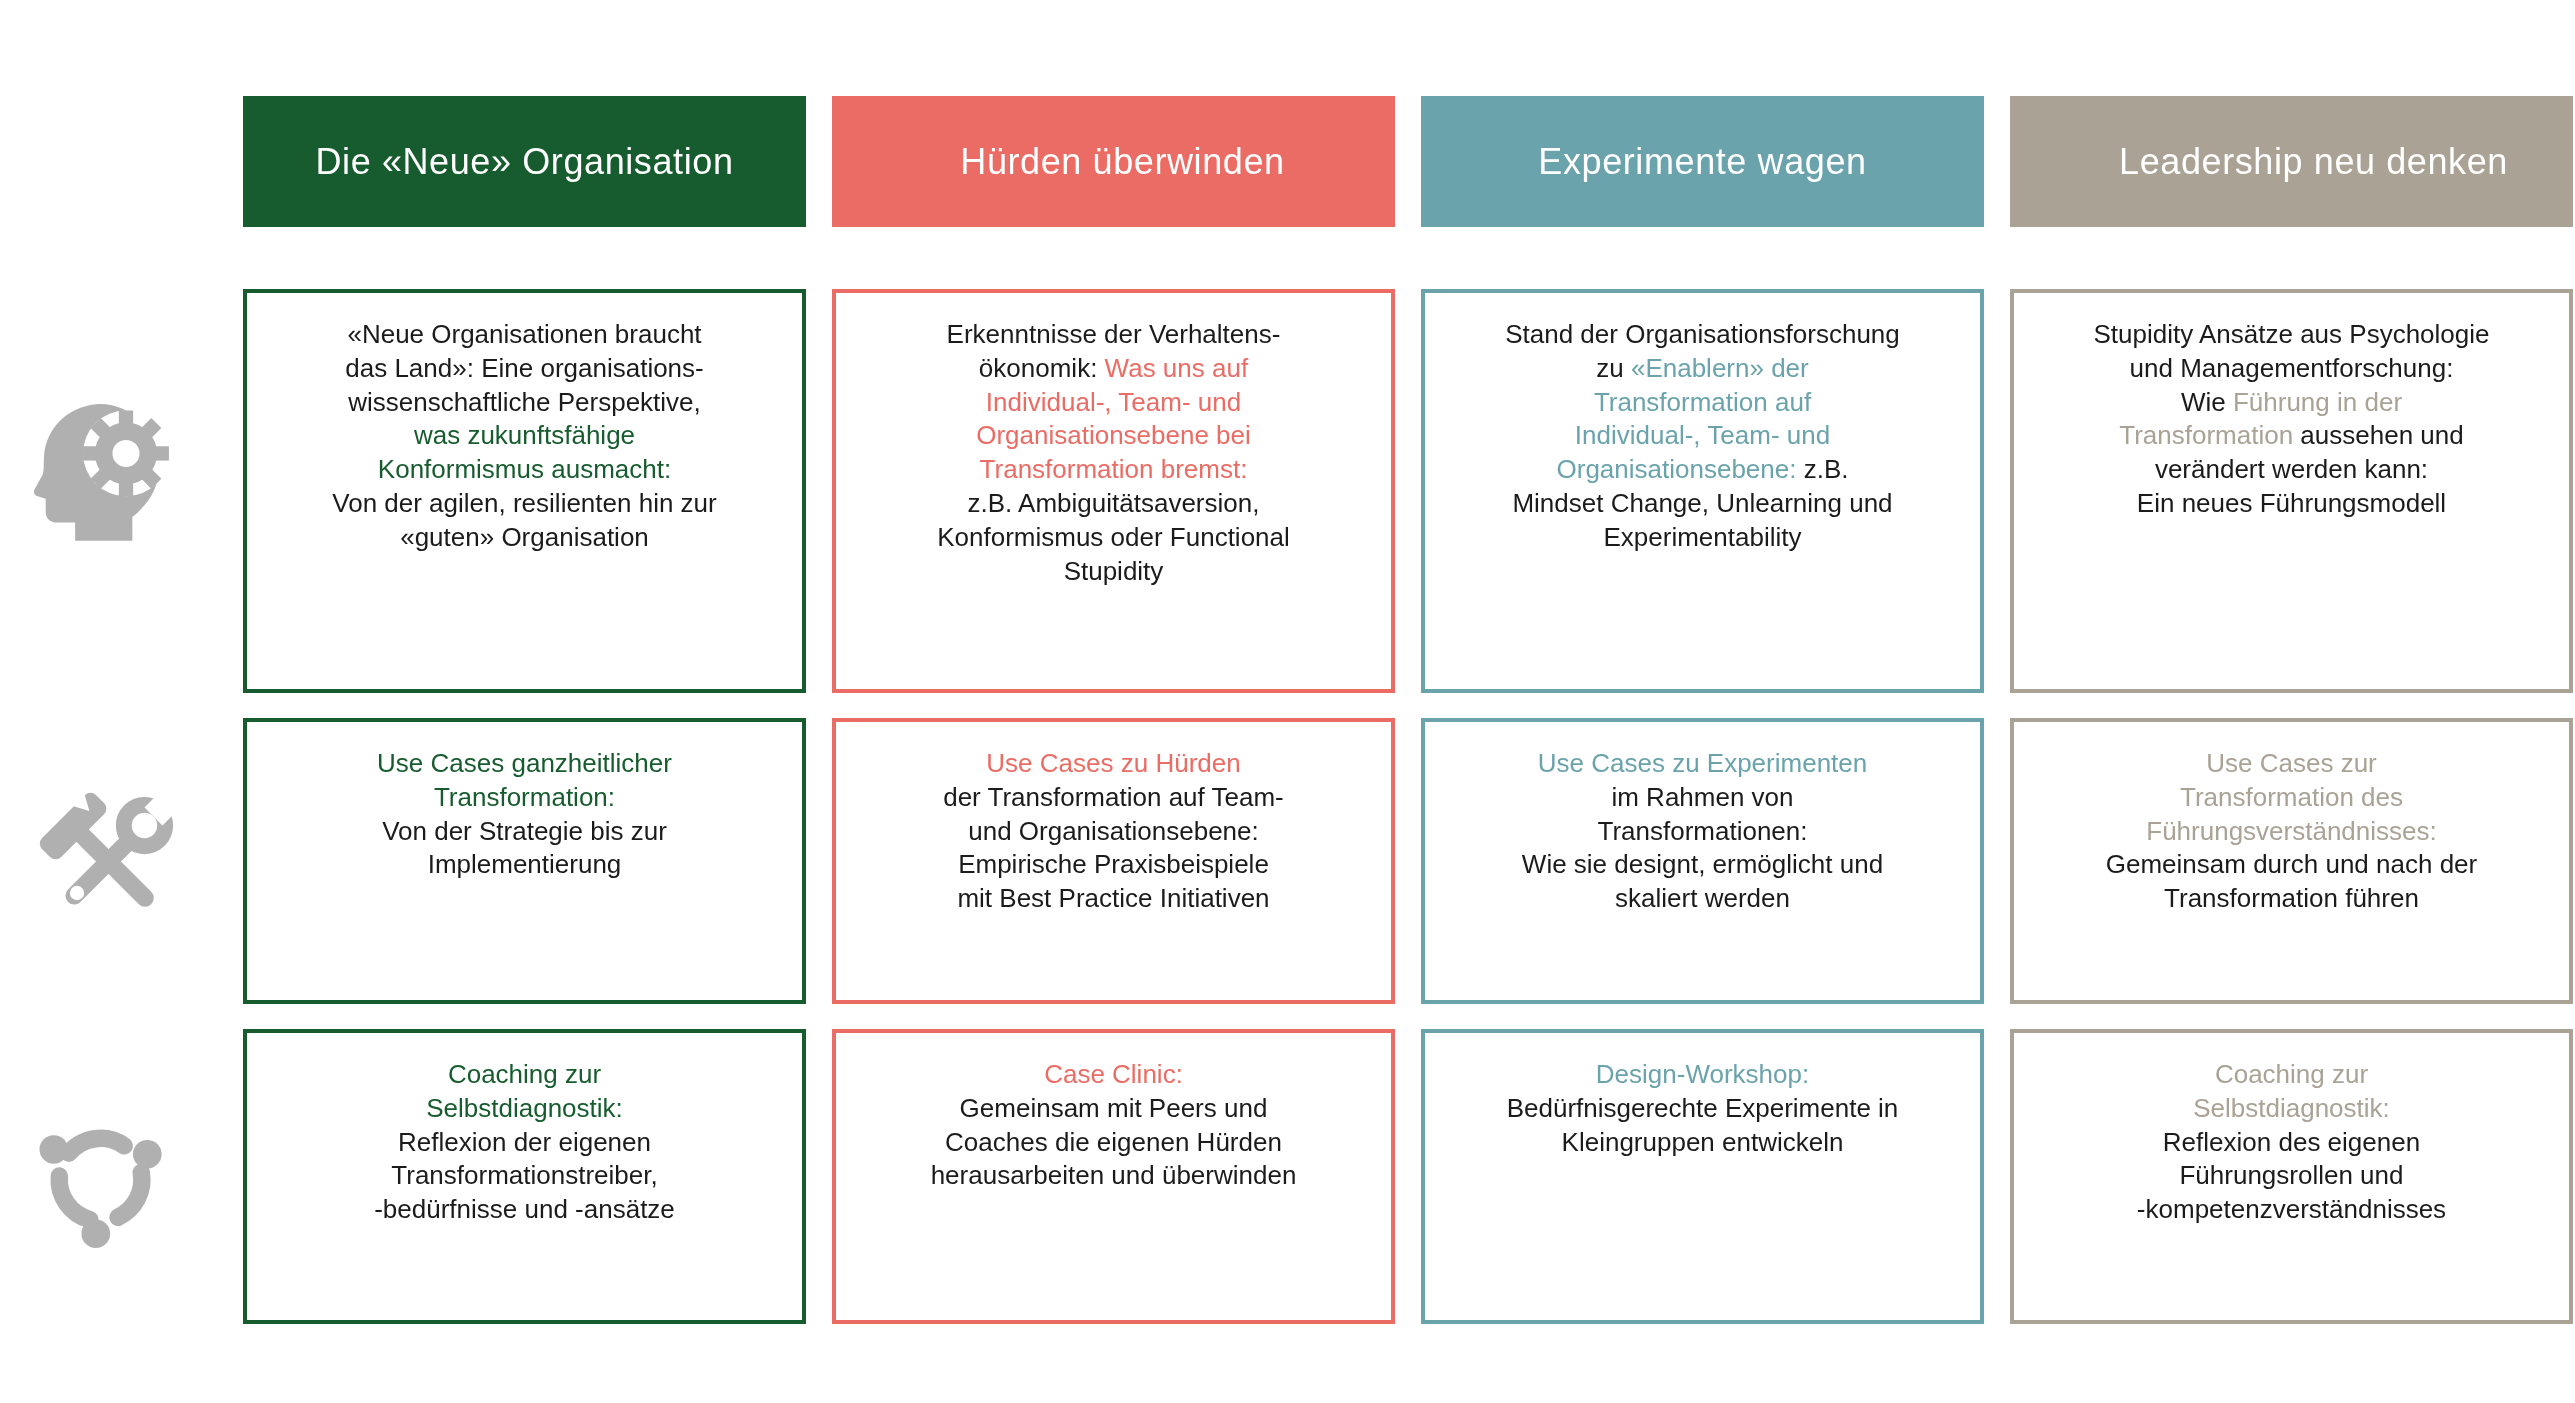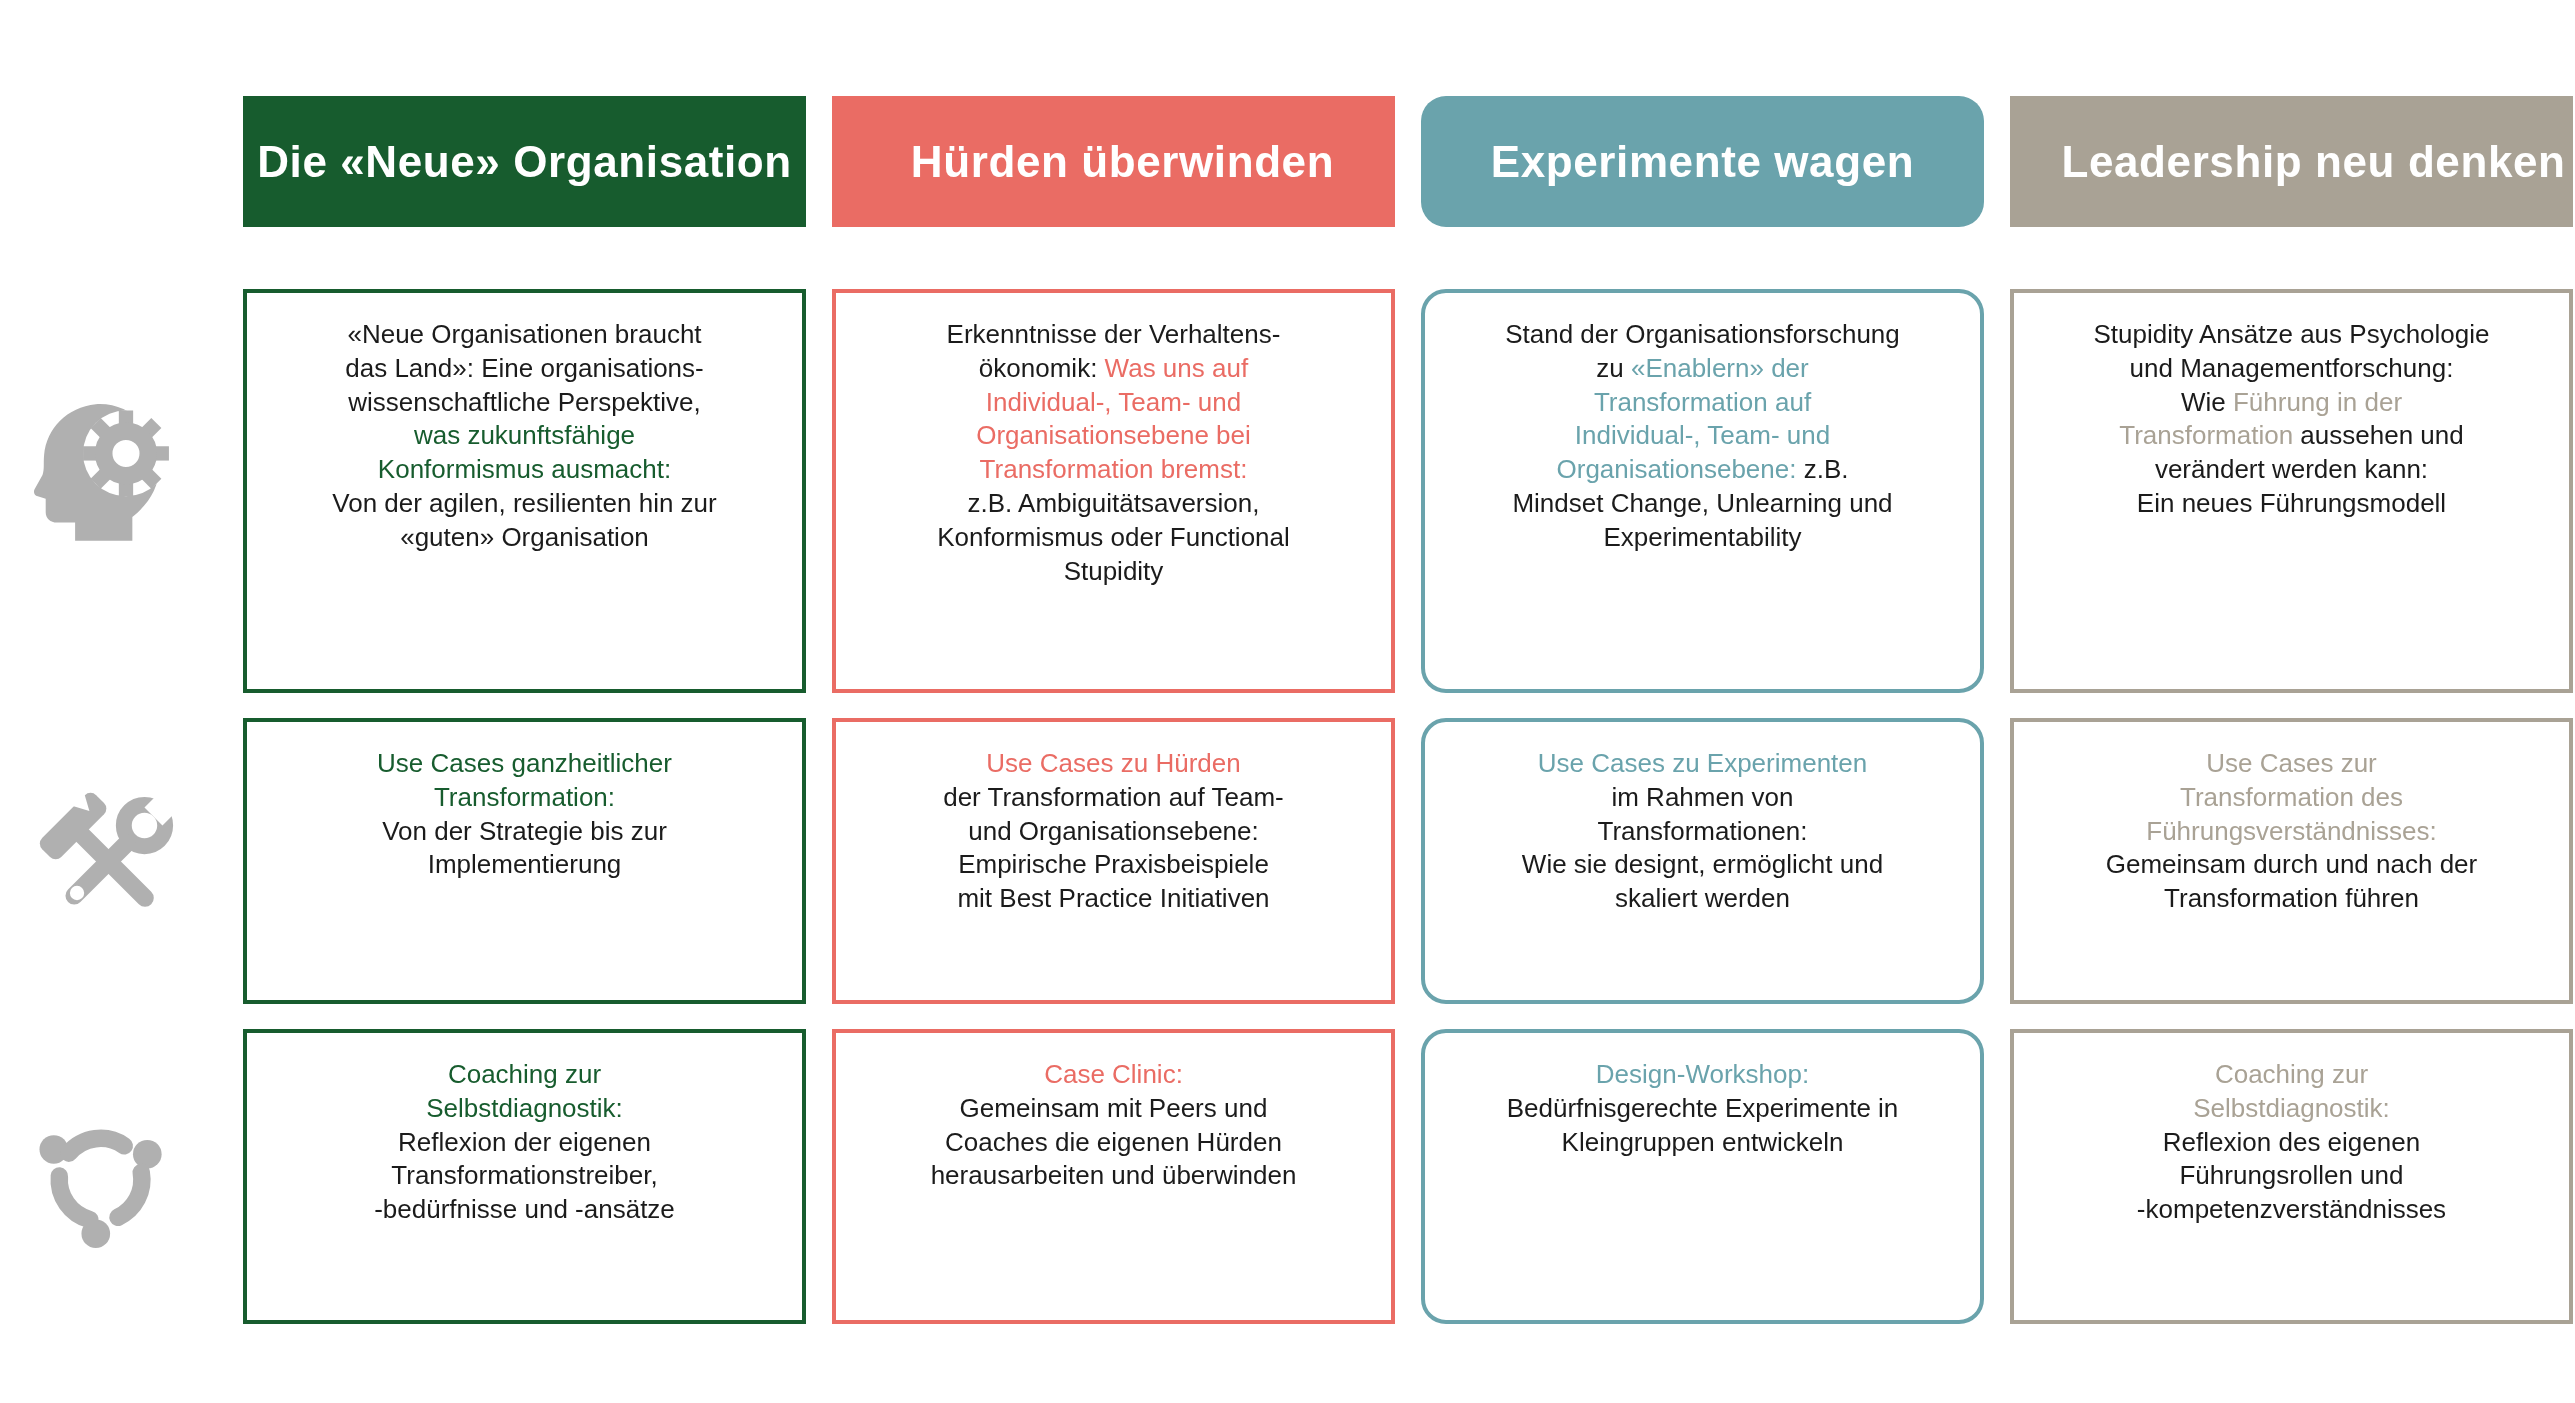--- a/index.html
+++ b/index.html
@@ -17,40 +17,40 @@
     grid-template-rows: 131px 441px 286px 295px;
     column-gap: 26px;
     row-gap: 25px;
     padding-top: 96px;
     box-sizing: border-box;
   }
   
   .col { display: contents; }
   .c1 > * { grid-column: 2; }
   .c2 > * { grid-column: 3; padding-left: 18px; }
-  .c3 > * { grid-column: 4; border-radius: 25px; }
+  .c3 > * { grid-column: 4; }
   .c4 > * { grid-column: 5; padding-left: 44px; }
   .col > .row-header { grid-row: 1; }
   .col > .row1 { grid-row: 2; margin-top: 37px; }
   .col > .row2 { grid-row: 3; }
   .col > .row3 { grid-row: 4; }
 
   .c-green  { --col: var(--green);  }
   .c-red    { --col: var(--red);    }
   .c-teal   { --col: var(--teal);   }
   .c-taupe  { --col: var(--taupe);  }
 
   .col-header {
     background: var(--col);
     color: #ffffff;
     display: flex;
     align-items: center;
     justify-content: center;
-    font-size: 44px;
-    font-weight: 700;
+    font-size: 36px;
+    font-weight: 400;
     letter-spacing: 0.6px;
     text-align: right;
   }
   .box {
     background: #ffffff;
     border: 4.8px solid var(--col);
     box-sizing: border-box;
     text-align: center;
     padding: 25px 22.6px 6px 22.6px;
     font-size: 26px;

